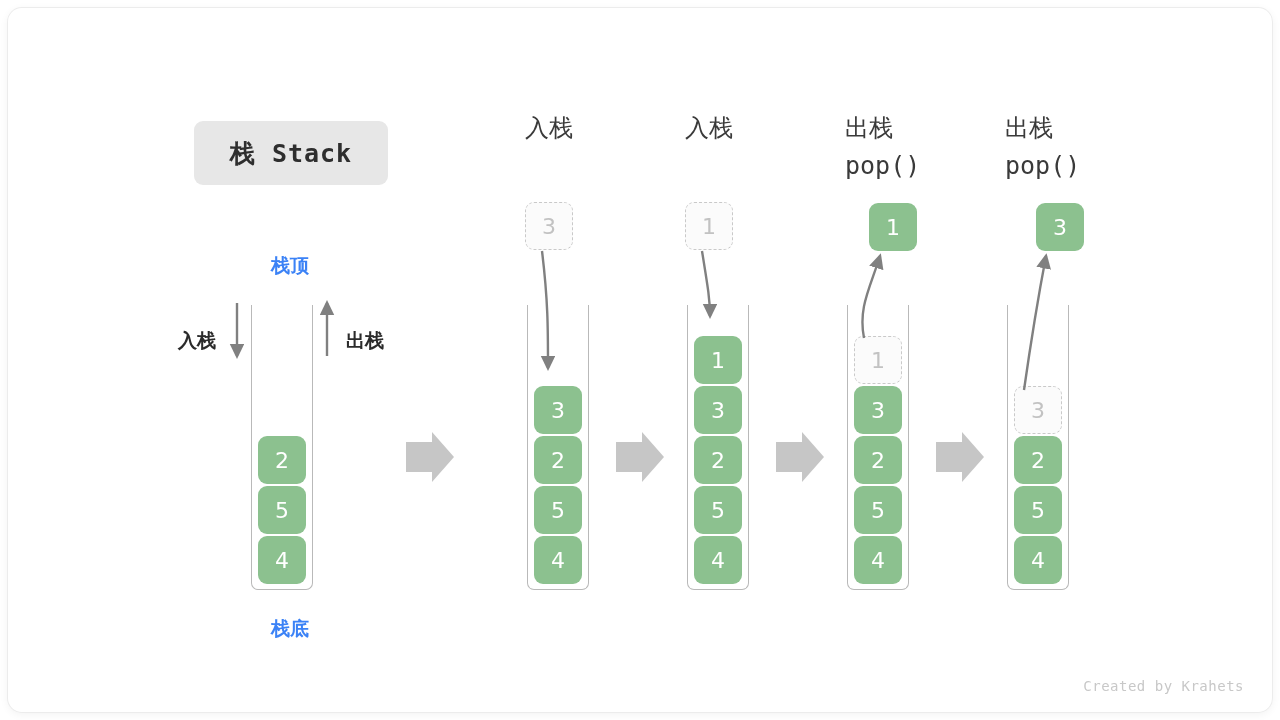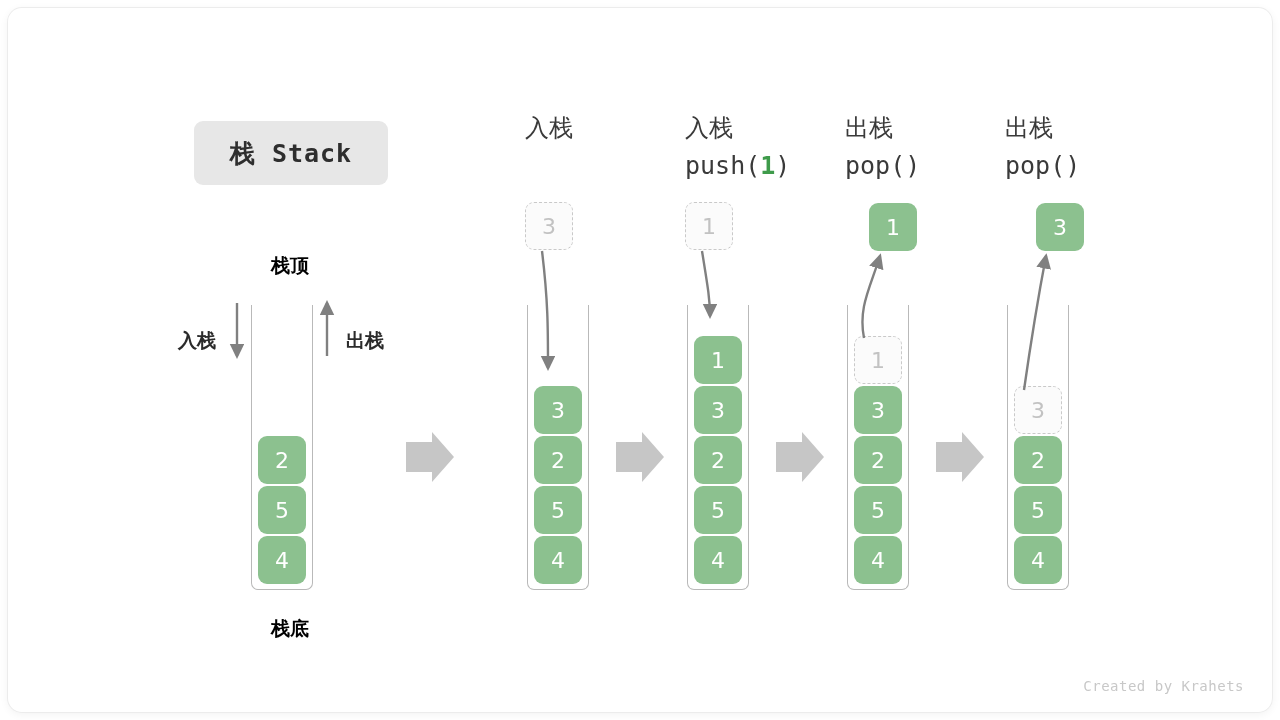--- a/index.html
+++ b/index.html
@@ -64,21 +64,21 @@
   }
   .float-box.ghost{background:#fbfbfb;border:1.6px dashed #c9c9c9;color:#c2c2c2;}
   .float-box.solid{background:#8cc18f;color:#ffffff;}
 
   
   .side-label{
     position:absolute;font-size:19px;font-weight:bold;color:#2b2b2b;
     font-family:"DejaVu Sans","Liberation Sans",sans-serif;white-space:nowrap;
   }
   .cap-label{
-    position:absolute;font-size:19px;font-weight:bold;color:#000000;
+    position:absolute;font-size:19px;font-weight:bold;color:#3b82f6;
     font-family:"DejaVu Sans","Liberation Sans",sans-serif;
     width:120px;text-align:center;
   }
   
   svg.overlay{position:absolute;left:0;top:0;width:1264px;height:704px;pointer-events:none;}
   
   .footer{
     position:absolute;right:28px;bottom:18px;
     font-family:"DejaVu Sans Mono","Liberation Mono",monospace;
     font-size:14px;color:#c8c8c8;letter-spacing:.5px;margin-top:47px;
@@ -116,21 +116,20 @@
         <div class="walls"></div>
         <div class="cells">
           <div class="cell">3</div>
           <div class="cell">2</div>
           <div class="cell">5</div>
           <div class="cell">4</div>
         </div>
       </div>
       <div class="col-head" style="left: 677px; top: 105px;">
         <div class="zh">入栈</div>
-        <div class="op"><span>push(</span><span class="num">1</span><span>)</span></div>
       </div>
       <div class="float-box ghost" style="left: 677px; top: 194px;">1</div>
       <div class="stack" style="left: 679px; top: 297px;">
         <div class="walls"></div>
         <div class="cells">
           <div class="cell">1</div>
           <div class="cell">3</div>
           <div class="cell">2</div>
           <div class="cell">5</div>
           <div class="cell">4</div>

